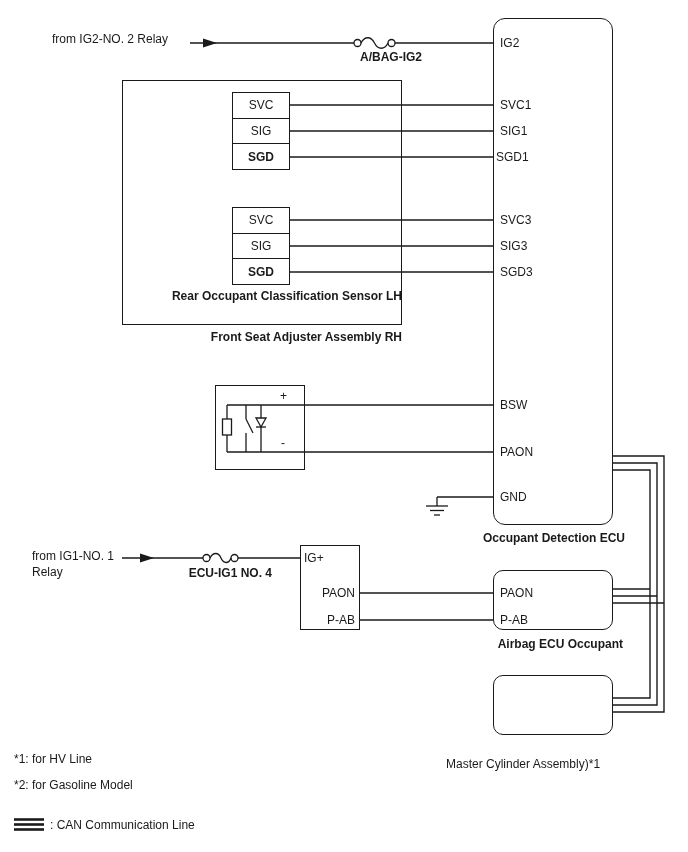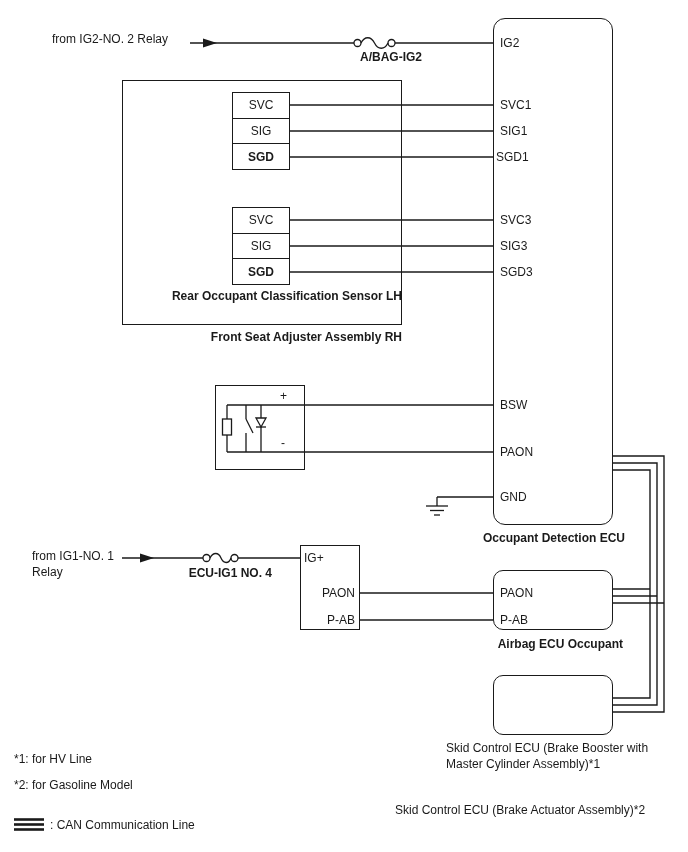--- a/index.html
+++ b/index.html
@@ -161,22 +161,20 @@
   <div class="lbl ctr" style="left:170px;top:566px;width:102px">ECU-IG1 NO. 4</div>
 
   <div class="lbl" style="left:304px;top:551px">IG+</div>
   <div class="lbl rgt" style="left:300px;top:586px;width:55px">PAON</div>
   <div class="lbl rgt" style="left:300px;top:613px;width:55px">P-AB</div>
 
   <div class="lbl" style="left:500px;top:586px">PAON</div>
   <div class="lbl" style="left:500px;top:613px">P-AB</div>
   <div class="lbl ctr" style="left:483px;top:637px;width:140px">Airbag ECU Occupant</div>
 
-  <div class="lbl" style="left:446px;top:741px">Skid Control ECU (Brake Booster with</div>
   <div class="lbl" style="left:446px;top:757px">Master Cylinder Assembly)*1</div>
 
   <div class="lbl" style="left:14px;top:752px">*1: for HV Line</div>
   <div class="lbl" style="left:14px;top:778px">*2: for Gasoline Model</div>
 
-  <div class="lbl" style="left:395px;top:803px">Skid Control ECU (Brake Actuator Assembly)*2</div>
 
   <div class="lbl" style="left:50px;top:818px">: CAN Communication Line</div>
 </div>
 
 </body></html>

